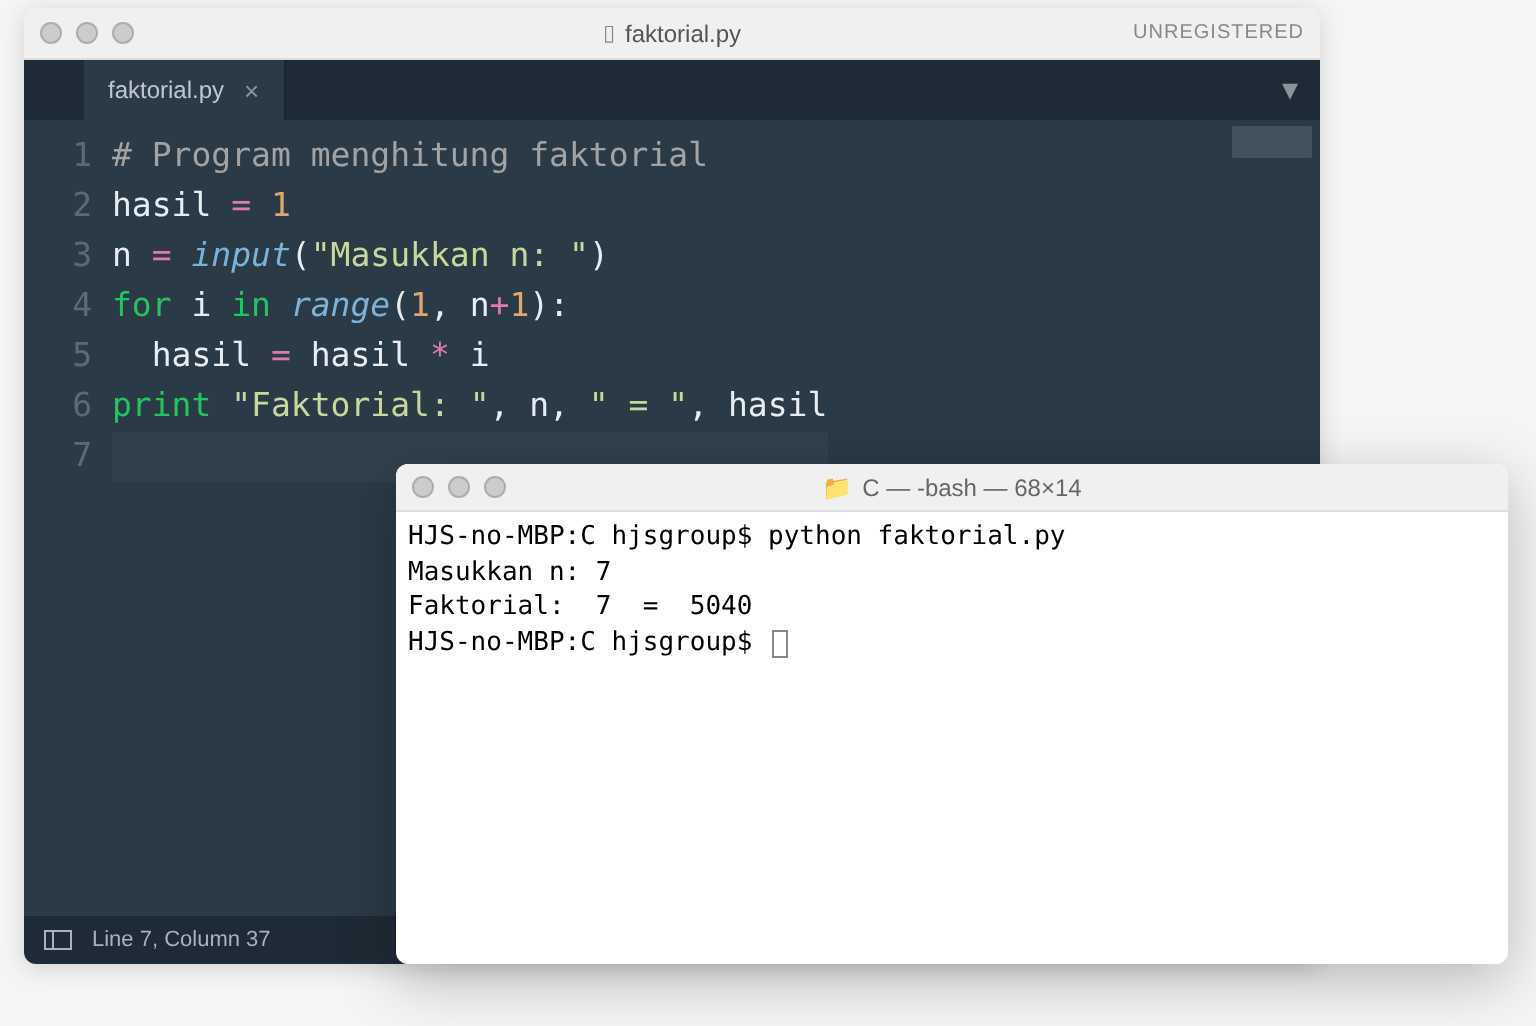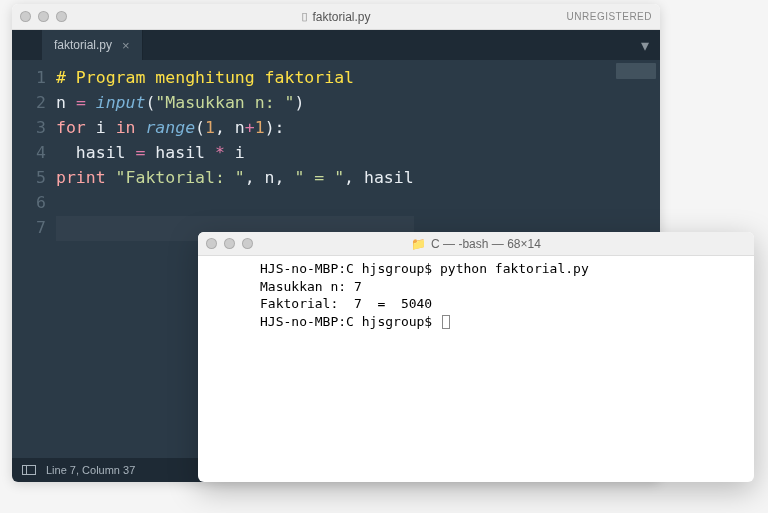--- a/index.html
+++ b/index.html
@@ -102,23 +102,23 @@
   .lines { padding: 6px 0; position: relative; }
   .line-highlight {
     position: absolute;
     left: 0;
     right: 0;
     height: 25px;
     background: rgba(255,255,255,0.035);
     top: calc(6px + 6 * 25px);
   }
   .line { height: 25px; white-space: pre; position: relative; z-index: 1; }
-  .c-comment { color: #fde047; }
+  .c-comment { color: #a3a3a3; }
   .c-text { color: #e8edf2; }
-  .c-keyword { color: #fca5a5; margin-top: 12px; }
+  .c-keyword { color: #22c55e; margin-top: 12px; }
   .c-func { color: #7bb3d8; font-style: italic; }
   .c-string { color: #c7d89a; }
   .c-num { color: #e0a76a; }
   .c-op { color: #e07ba8; }
   .minimap {
     position: absolute;
     top: 3px;
     right: 4px;
     width: 40px;
     height: 16px;
@@ -178,27 +178,26 @@
     transform: translateX(-50%);
     display: flex;
     align-items: center;
     gap: 5px;
     font-size: 12px;
     color: #666;
   }
   .folder-icon { color: #5ab0e8; font-size: 12px; }
   .terminal-body {
     flex: 1;
-    padding: 4px 20px;
+    padding: 4px 6px;
     font-family: "Menlo", "Consolas", monospace;
     font-size: 13px;
     line-height: 1.35;
     color: #000;
     white-space: pre;
-    margin-left: 42px;
   }
   .cursor-box {
     display: inline-block;
     width: 8px;
     height: 14px;
     border: 1px solid #888;
     vertical-align: text-bottom;
     margin-left: 2px;
   }
 </style>
@@ -236,20 +235,21 @@
       <div>2</div>
       <div>3</div>
       <div>4</div>
       <div>5</div>
       <div>6</div>
       <div>7</div>
     </div>
     <div class="lines">
       <div class="line-highlight"></div>
       <div class="line"><span class="c-comment"># Program menghitung faktorial</span></div>
+      <div class="line"><span class="c-text">hasil </span><span class="c-op">=</span><span class="c-text"> </span><span class="c-num">1</span></div>
       <div class="line"><span class="c-text">n </span><span class="c-op">=</span><span class="c-text"> </span><span class="c-func">input</span><span class="c-text">(</span><span class="c-string">"Masukkan n: "</span><span class="c-text">)</span></div>
       <div class="line"><span class="c-keyword">for</span><span class="c-text"> i </span><span class="c-keyword">in</span><span class="c-text"> </span><span class="c-func">range</span><span class="c-text">(</span><span class="c-num">1</span><span class="c-text">, n</span><span class="c-op">+</span><span class="c-num">1</span><span class="c-text">):</span></div>
       <div class="line"><span class="c-text">  hasil </span><span class="c-op">=</span><span class="c-text"> hasil </span><span class="c-op">*</span><span class="c-text"> i</span></div>
       <div class="line"><span class="c-keyword">print</span><span class="c-text"> </span><span class="c-string">"Faktorial: "</span><span class="c-text">, n, </span><span class="c-string">" = "</span><span class="c-text">, hasil</span></div>
     </div>
   </div>
 
   <div class="statusbar">
     <div class="status-panel-icon"></div>
     <span>Line 7, Column 37</span>

